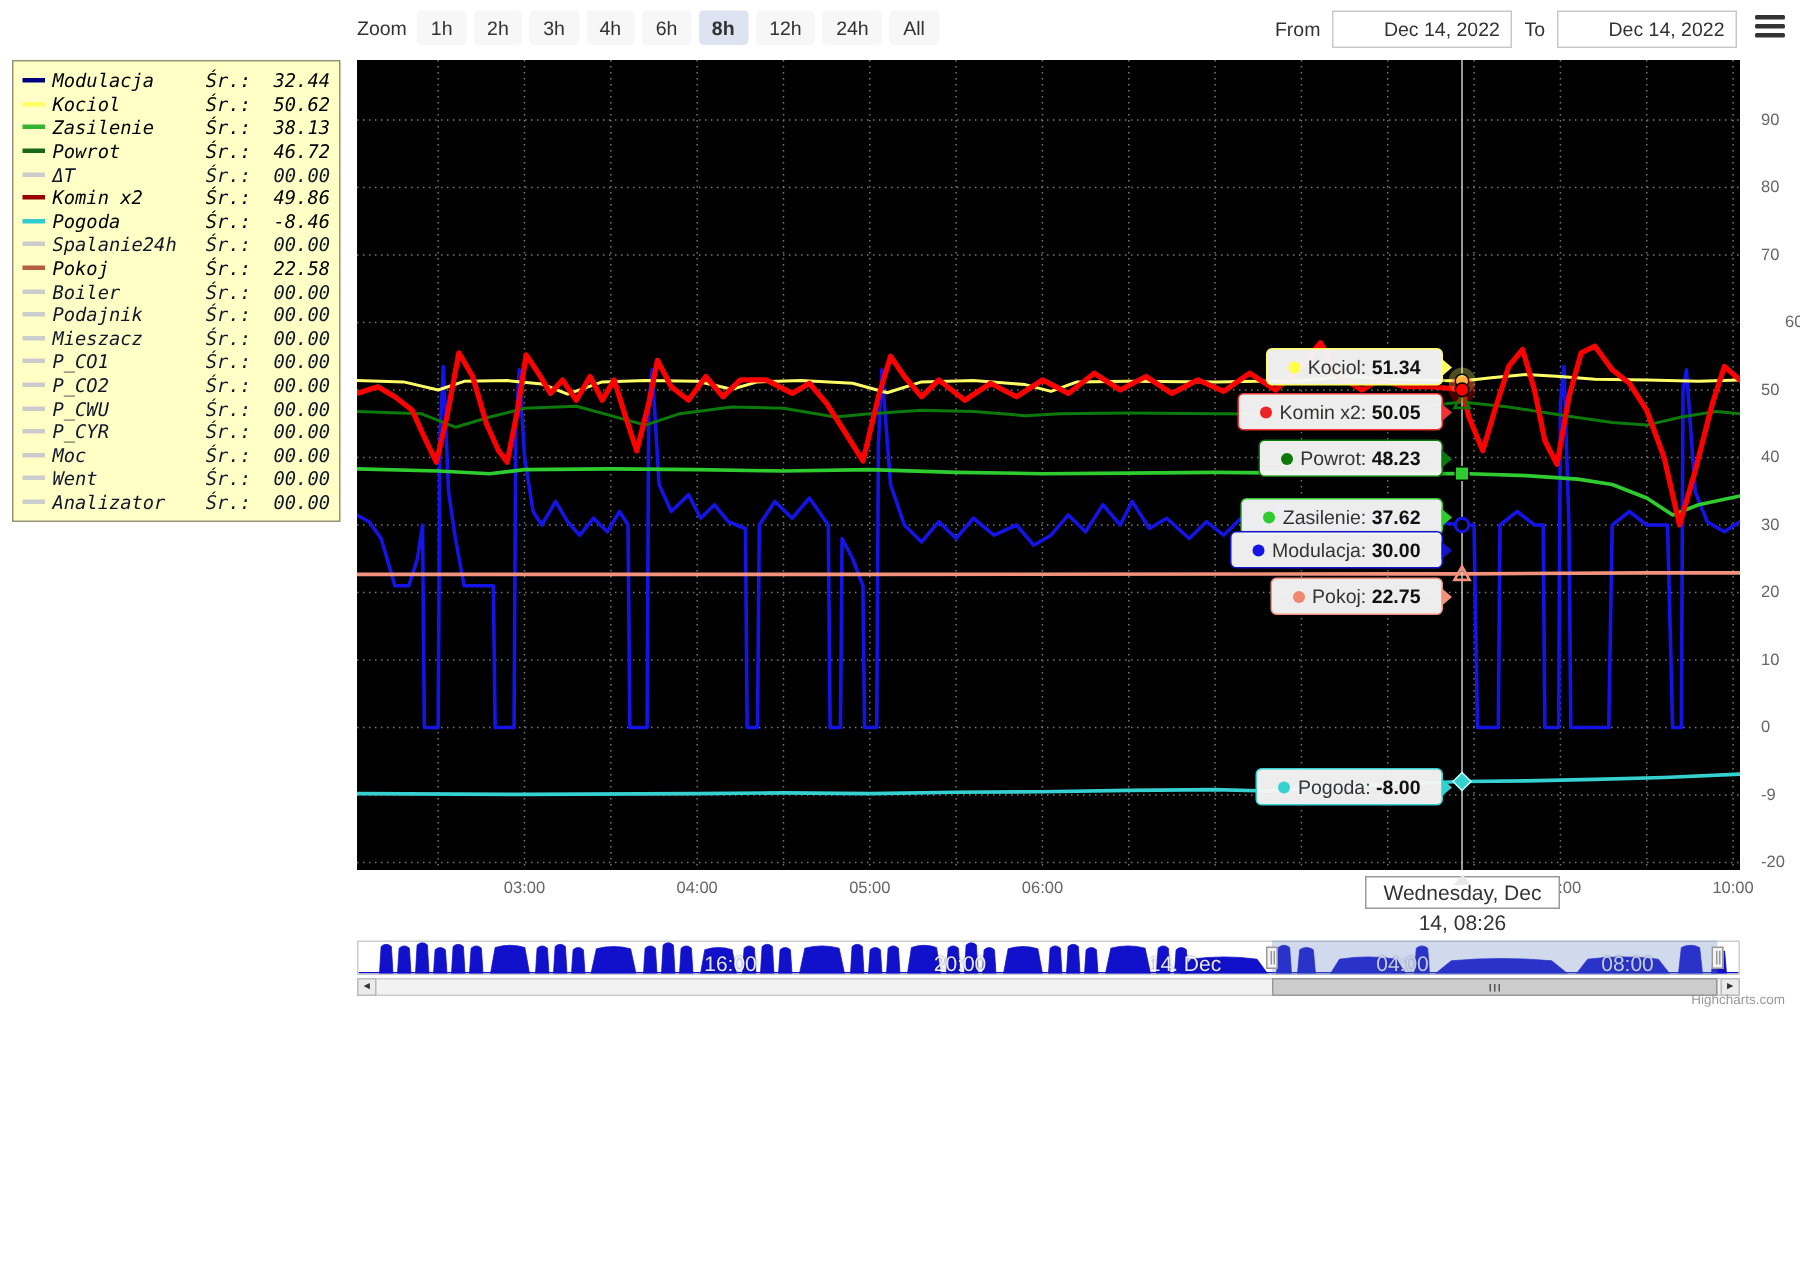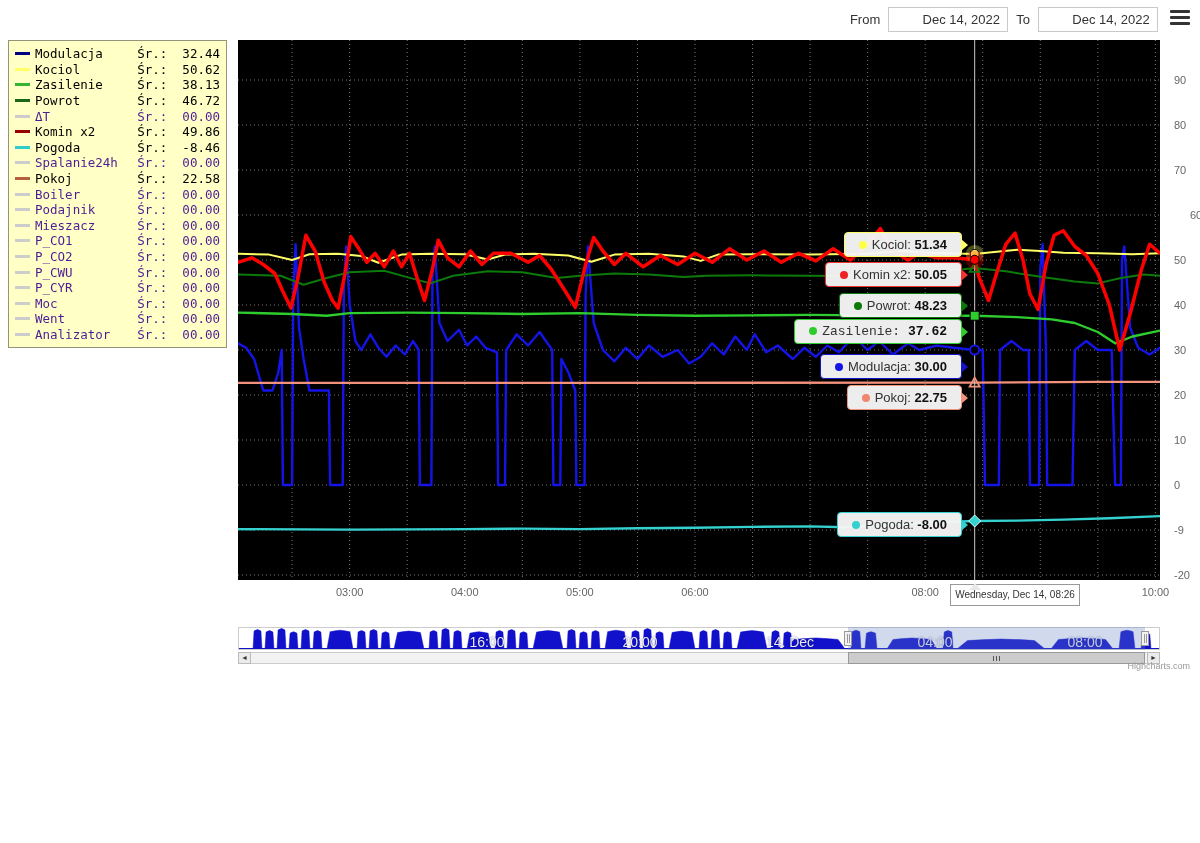--- a/index.html
+++ b/index.html
@@ -12,40 +12,40 @@
   .zoom-btn{font-size:13px;color:#333;background:#f7f7f7;border-radius:3px;padding:4px 9px;cursor:pointer;}
   .zoom-btn.selected{background:#dde3f0;font-weight:bold;}
   #range-group{position:absolute;right:42px;top:7px;display:flex;align-items:center;gap:8px;}
   .range-label{font-size:13px;color:#333;}
   .range-input{width:88px;height:21px;border:1px solid #c9c9c9;font-size:13px;color:#333;text-align:center;font-family:"Liberation Sans",sans-serif;background:#fff;padding-left:28px;}
   #burger{position:absolute;right:10px;top:10px;width:20px;height:16px;cursor:pointer;}
   #burger div{height:3px;background:#333;margin-bottom:3px;border-radius:1px;}
 
   
   #legend{position:absolute;left:8px;top:40px;width:219px;height:308px;background:#ffffc6;border:1px solid #949478;box-sizing:border-box;padding:5px 6px 4px 6px;font-family:"DejaVu Sans Mono",monospace;font-size:12.5px;}
-  .lg-row{display:flex;align-items:center;height:15.6px;white-space:pre;cursor:pointer;}
+  .lg-row{display:flex;align-items:center;height:15.6px;white-space:pre;cursor:pointer;font-style:italic;}
   .lg-dash{display:inline-block;width:15px;height:3px;margin-right:5px;flex:none;}
   .lg-name{flex:1;}
   .lg-avg{text-align:right;}
-  .lg-row.off .lg-name,.lg-row.off .lg-avg{color:#4c1d95;}
+  .lg-row.off .lg-name,.lg-row.off .lg-avg{color:#0f172a;}
   .lg-row.on .lg-name,.lg-row.on .lg-avg{color:#000;}
 
   
   #plot{position:absolute;left:238px;top:40px;width:922px;height:540px;background:#000;}
   #xlabels .xt{position:absolute;top:586px;font-size:11px;color:#666;transform:translateX(-50%);}
   #ylabels .yt{position:absolute;left:1174px;font-size:11px;color:#666;}
 
   
   .tt{position:absolute;background:rgba(247,247,247,0.96);border:1px solid;border-radius:4px;padding:4px 14px;font-size:13px;color:#333;white-space:nowrap;box-shadow:1px 1px 2px rgba(0,0,0,0.3);}
   .tt b{color:#111;}
   .tt .dot{display:inline-block;width:8px;height:8px;border-radius:50%;margin-right:5px;vertical-align:0;}
   .tt .tt-arrow{position:absolute;right:-7px;top:50%;margin-top:-6px;width:0;height:0;border:6px solid transparent;border-right:none;border-left-width:7px;}
 
   
-  #date-label{position:absolute;left:910px;top:584px;width:128px;height:20px;background:#fff;border:1px solid #999;font-size:10px;color:#333;text-align:center;line-height:20px;z-index:6;margin-left:40px;}
+  #date-label{position:absolute;left:910px;top:584px;width:128px;height:20px;background:#fff;border:1px solid #999;font-size:14px;color:#333;text-align:center;line-height:20px;z-index:6;}
   #date-notch{position:absolute;left:969px;top:577px;width:0;height:0;border:6px solid transparent;border-bottom:7px solid #e8e8e8;z-index:7;}
 
   
   #nav{position:absolute;left:238px;top:627px;width:922px;height:23px;border:1px solid #ccc;box-sizing:border-box;background:#fff;}
   #nav-mask{position:absolute;top:627px;height:23px;background:rgba(102,133,194,0.3);z-index:3;}
   .nav-handle{position:absolute;top:631px;width:8px;height:15px;background:#f2f2f2;border:1px solid #999;box-sizing:border-box;z-index:4;cursor:ew-resize;}
   .nav-handle i{display:block;width:1px;height:9px;background:#999;position:absolute;top:2px;}
   .nav-lab{position:absolute;top:634px;font-size:14px;color:rgba(255,255,255,0.9);transform:translateX(-50%);z-index:2;text-shadow:0 0 2px rgba(0,0,60,.6);}
 
   
@@ -54,20 +54,33 @@
   #sb-thumb{position:absolute;top:652px;height:12px;background:#ccc;border:1px solid #999;box-sizing:border-box;cursor:grab;}
   #sb-grip{position:absolute;top:3px;left:50%;margin-left:-4px;width:8px;height:5px;display:flex;gap:2px;}
   #sb-grip i{width:1px;height:5px;background:#555;display:block;}
 
   #credit{position:absolute;left:1090px;top:661px;width:100px;text-align:right;font-size:9px;color:#999;cursor:pointer;}
 </style>
 </head>
 <body>
 
 <div id="toolbar">
+  <div id="zoom-group">
+    <span id="zoom-label">Zoom</span>
+
+  <div class="zoom-btn">1h</div>
+      <div class="zoom-btn">2h</div>
+      <div class="zoom-btn">3h</div>
+      <div class="zoom-btn">4h</div>
+      <div class="zoom-btn">6h</div>
+      <div class="zoom-btn selected">8h</div>
+      <div class="zoom-btn">12h</div>
+      <div class="zoom-btn">24h</div>
+      <div class="zoom-btn">All</div>
+    </div>
   <div id="range-group">
     <span class="range-label">From</span>
     <input class="range-input" value="Dec 14, 2022" style="">
     <span class="range-label">To</span>
     <input class="range-input" value="Dec 14, 2022" style="">
   </div>
   <div id="burger">
       <div></div>
       <div></div>
       <div></div>
@@ -167,21 +180,21 @@
     <div class="yt" style="top: 434px;">10</div>
     <div class="yt" style="top: 479px;">0</div>
     <div class="yt" style="top: 524px;">-9</div>
     <div class="yt" style="top: 569px;">-20</div>
   </div>
 
 <div id="tooltips">
     <div class="tt" style="border-color: rgb(255, 255, 102); top: 232px; right: 238px;"><span class="dot" style="background: rgb(255, 255, 68);"></span><span>Kociol: <b>51.34</b></span><span class="tt-arrow" style="border-left-color: rgb(255, 255, 102);"></span></div>
     <div class="tt" style="border-color: rgb(238, 51, 51); top: 262px; right: 238px;"><span class="dot" style="background: rgb(238, 34, 34);"></span><span>Komin x2: <b>50.05</b></span><span class="tt-arrow" style="border-left-color: rgb(238, 51, 51);"></span></div>
     <div class="tt" style="border-color: rgb(11, 122, 11); top: 293px; right: 238px;"><span class="dot" style="background: rgb(11, 122, 11);"></span><span>Powrot: <b>48.23</b></span><span class="tt-arrow" style="border-left-color: rgb(11, 122, 11);"></span></div>
-    <div class="tt" style="border-color: rgb(46, 204, 46); top: 319px; right: 238px; font-family: Liberation Mono, monospace;"><span class="dot" style="background: rgb(46, 204, 46);"></span><span>Zasilenie: <b>37.62</b></span><span class="tt-arrow" style="border-left-color: rgb(46, 204, 46);"></span></div>
+    <div class="tt" style="border-color: rgb(46, 204, 46); top: 332px; right: 238px;"><span class="dot" style="background: rgb(46, 204, 46);"></span><span>Zasilenie: <b>37.62</b></span><span class="tt-arrow" style="border-left-color: rgb(46, 204, 46);"></span></div>
     <div class="tt" style="border-color: rgb(20, 20, 200); top: 354px; right: 238px;"><span class="dot" style="background: rgb(20, 20, 230);"></span><span>Modulacja: <b>30.00</b></span><span class="tt-arrow" style="border-left-color: rgb(20, 20, 200);"></span></div>
     <div class="tt" style="border-color: rgb(242, 145, 124); top: 385px; right: 238px;"><span class="dot" style="background: rgb(240, 135, 110);"></span><span>Pokoj: <b>22.75</b></span><span class="tt-arrow" style="border-left-color: rgb(242, 145, 124);"></span></div>
     <div class="tt" style="border-color: rgb(53, 208, 208); top: 512px; right: 238px;"><span class="dot" style="background: rgb(53, 208, 208);"></span><span>Pogoda: <b>-8.00</b></span><span class="tt-arrow" style="border-left-color: rgb(53, 208, 208);"></span></div>
   </div>
 
 <div id="date-notch"></div>
 <div id="date-label">Wednesday, Dec 14, 08:26</div>
 
 <div id="nav">
   <svg id="nav-svg" width="920" height="21">

